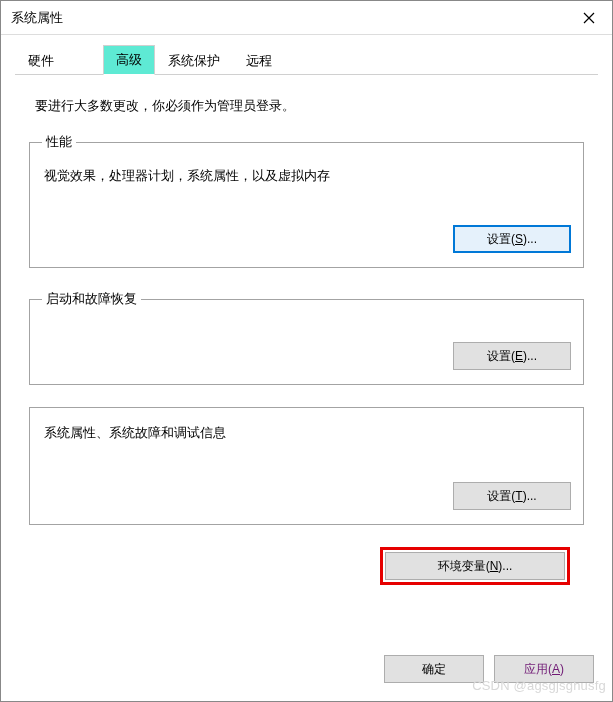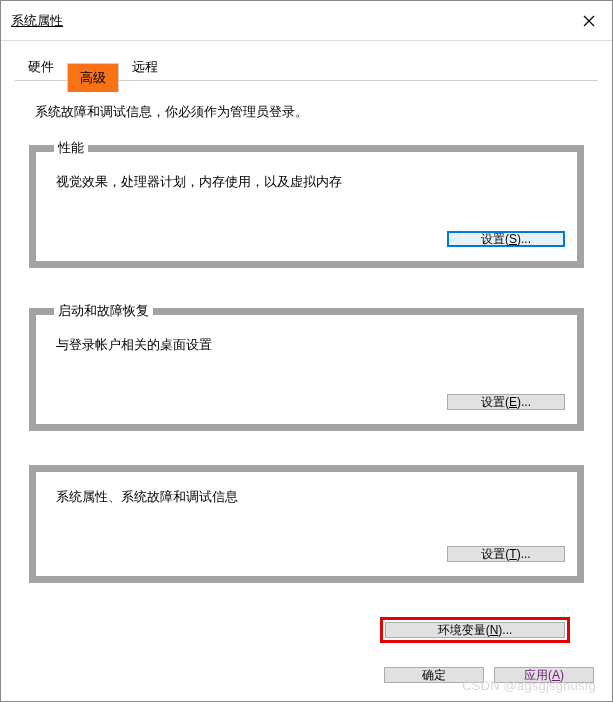--- a/index.html
+++ b/index.html
@@ -9,108 +9,109 @@
       background: #fff;
       color: #000;
       width: 613px;
       height: 702px;
       position: relative;
       overflow: hidden;
     }
     .window { width: 613px; height: 702px; border: 1px solid #888; background:#fff; position: relative; }
     .titlebar {
       display: flex; align-items: center; justify-content: space-between;
-      height: 40px; padding: 0 0 0 10px; border-bottom: 1px solid #ddd; text-decoration: underline;
+      height: 34px; padding: 0 0 0 10px; border-bottom: 1px solid #ddd;
     }
     .titlebar .title { font-size: 13px; }
     .close-btn {
       width: 46px; height: 34px; display: flex; align-items: center;
       justify-content: center; font-size: 16px; font-family: Arial, sans-serif;
     }
     .content { padding: 14px 14px 0 14px; }
     .tabstrip {
       display: flex; align-items: flex-end; height: 26px; position: relative;
       border-bottom: 1px solid #d0d0d0;
     }
     .tab {
       padding: 5px 12px; border: 1px solid transparent; border-bottom: none;
       margin-right: 0px; font-size: 13px; background: transparent; position: relative; top: 1px;
       cursor: default;
     }
     .tab.active {
-      border-color: #d0d0d0; background: #f97316; border-bottom: 1px solid #fff;
-      top: 13px;
+      border-color: #d0d0d0; background: #5eead4; border-bottom: 1px solid #fff;
+      top: 1px;
+      margin-left: 36px;
     }
     .tabpanel { padding: 18px 14px 6px 14px; }
     .intro { font-size: 13px; margin: 4px 0 18px 6px; }
     fieldset.groupbox {
-      border: 7px solid #a3a3a3; padding: 10px 12px 14px 18px; margin-bottom: 34px;
+      border: 1px solid #a3a3a3; padding: 10px 12px 14px 12px; margin-bottom: 22px;
       position: relative;
     }
     fieldset.groupbox legend { font-size: 13px; padding: 0 4px; }
     .groupdesc { font-size: 13px; margin: 6px 2px 16px 2px; }
     .btnrow { display: flex; justify-content: flex-end; padding-top: 24px; }
     .winbtn {
-      min-width: 118px; height: 16px; background: #e1e1e1; border: 1px solid #adadad;
+      min-width: 118px; height: 28px; background: #e1e1e1; border: 1px solid #adadad;
       font-size: 12px; font-family: inherit; padding: 0 14px; cursor: default;
       display: inline-flex; align-items: center; justify-content: center;
     }
     .winbtn.focus { border: 2px solid #0078d7; background: #e5f1fb; }
     .u { text-decoration: underline; }
     .envrow { display:flex; justify-content:flex-end; margin: 2px 14px 0 0; text-decoration: underline; }
     .envrow .highlight { border: 3px solid #e60000; padding: 2px; }
     .envrow .winbtn { min-width: 180px; }
     .dialogbtns {
       position: absolute; bottom: 18px; right: 18px; display:flex; gap: 10px; margin-top: 6px;
     }
     .dialogbtns .winbtn { min-width: 100px; }
     .winbtn.disabled { color: #701a75; }
     .watermark {
-      position: absolute; bottom: 8px; right: 16px; color: #d8d8d8; font-size: 13px;
+      position: absolute; bottom: 8px; right: 6px; color: #d8d8d8; font-size: 13px;
       font-family: Arial, sans-serif; letter-spacing: 0.2px; pointer-events: none;
     }
   </style>
 </head>
 <body>
 
 <div class="window">
   <div class="titlebar">
     <span class="title">系统属性</span>
     <div class="close-btn">
       <svg width="12" height="12" viewBox="0 0 12 12">
           <path d="M1 1 L11 11 M11 1 L1 11" stroke="#000" stroke-width="1.2" fill="none"></path>
         </svg>
     </div>
   </div>
 
   <div class="content">
     <div class="tabstrip">
       <div class="tab">硬件</div>
       <div class="tab active">高级</div>
+      <div class="tab">系统保护</div>
       <div class="tab">远程</div>
     </div>
 
     <div class="tabpanel">
-      <p class="intro">系统故障和调试信息，你必须作为管理员登录。</p>
+      <p class="intro">要进行大多数更改，你必须作为管理员登录。</p>
 
       <fieldset class="groupbox">
         <legend>性能</legend>
-        <p class="groupdesc">视觉效果，处理器计划，内存使用，以及虚拟内存</p>
+        <p class="groupdesc">视觉效果，处理器计划，系统属性，以及虚拟内存</p>
         <div class="btnrow">
           <button class="winbtn focus">
               <span>设置(</span>
               <span class="u">S</span>
               <span>)...</span>
             </button>
         </div>
       </fieldset>
 
       <fieldset class="groupbox">
         <legend>启动和故障恢复</legend>
-        <p class="groupdesc">与登录帐户相关的桌面设置</p>
         <div class="btnrow">
           <button class="winbtn">
               <span>设置(</span>
               <span class="u">E</span>
               <span>)...</span>
             </button>
         </div>
       </fieldset>
 
       <fieldset class="groupbox">

